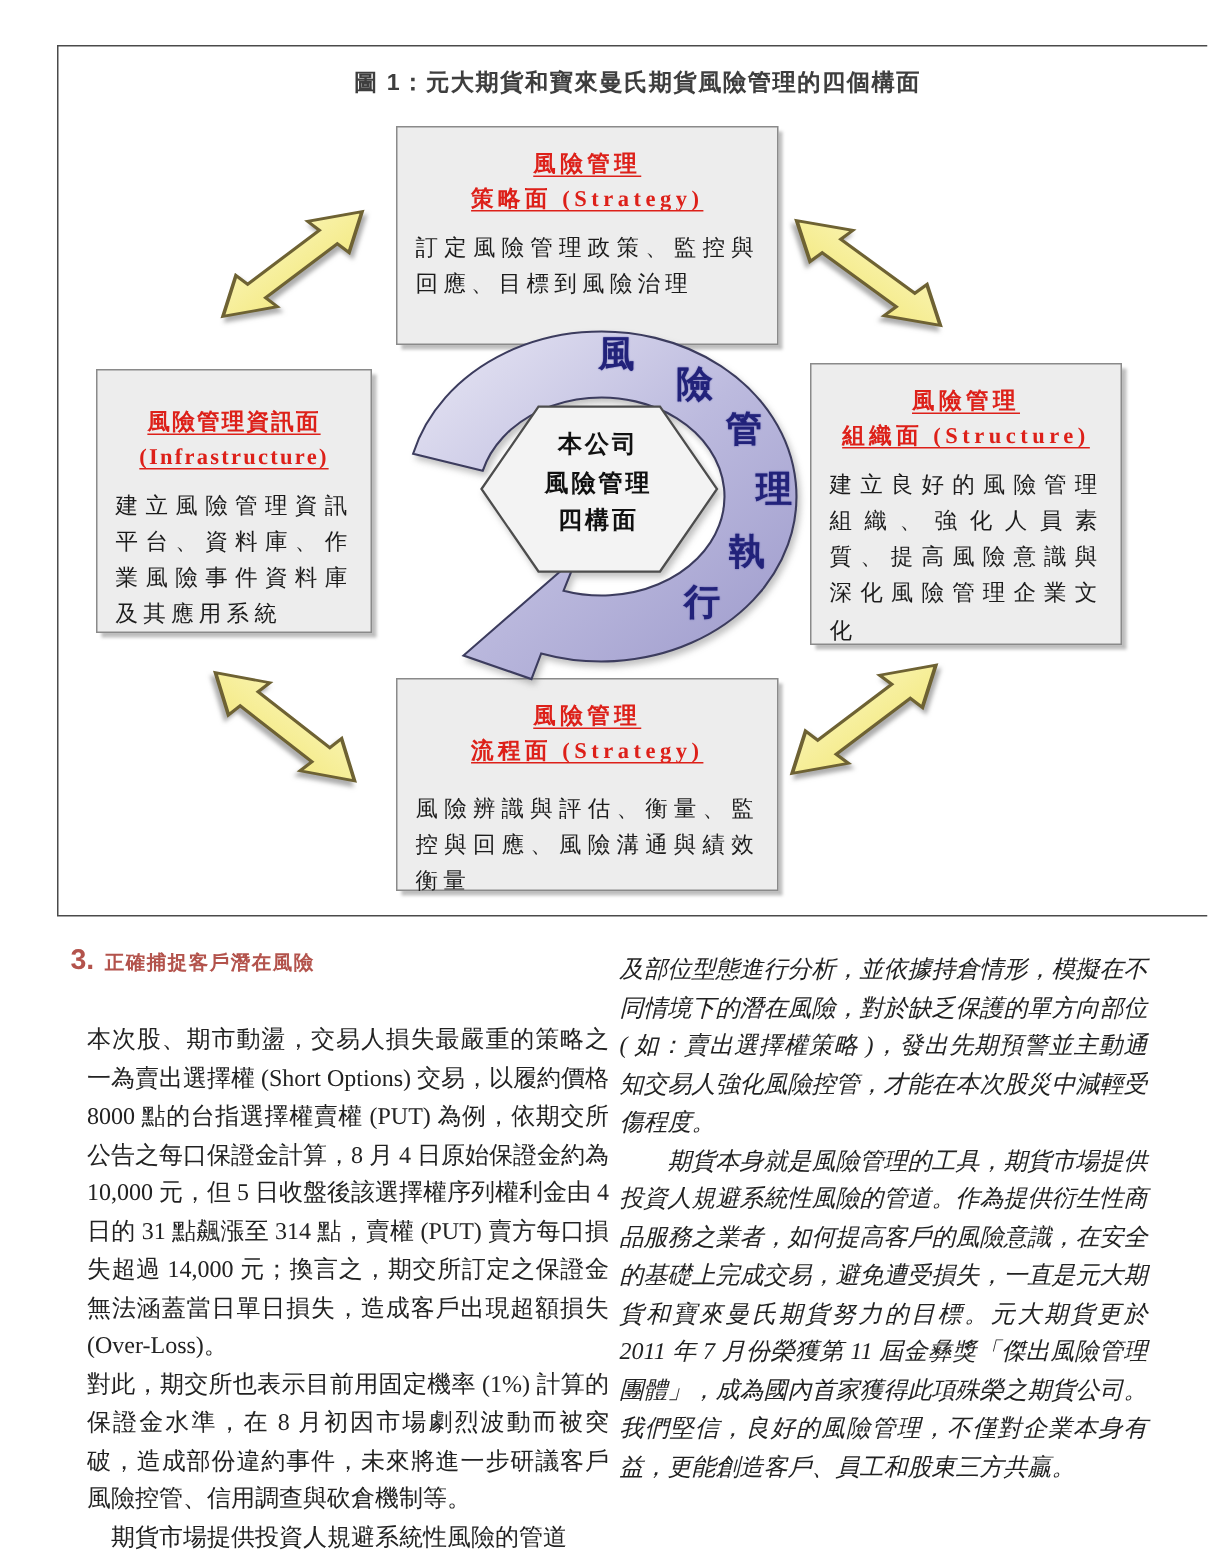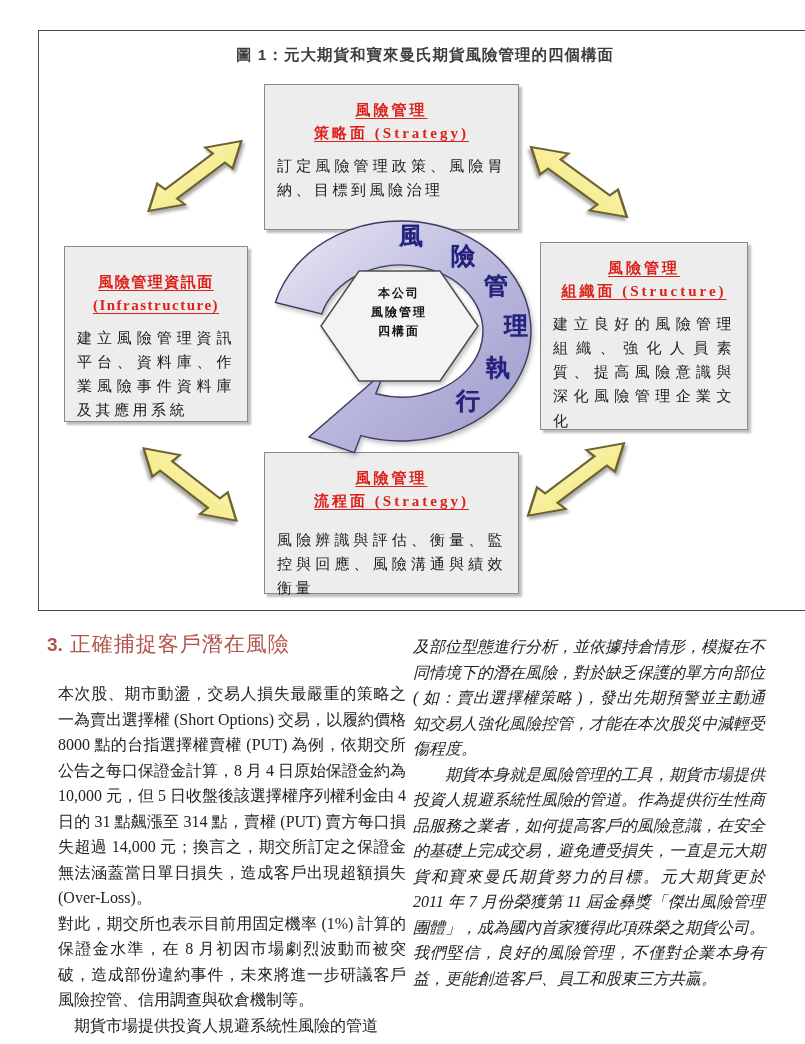--- a/index.html
+++ b/index.html
@@ -41,39 +41,39 @@
   .a-tl { left:95px;  top:99px;  width:122px; height:92px; }
   .a-tr { left:477px; top:105px; width:126px; height:92px; transform:scaleX(-1); }
   .a-bl { left:90px;  top:406px; width:122px; height:95px; transform:scaleX(-1); }
   .a-br { left:474px; top:401px; width:126px; height:95px; }
 
   
   .center-svg { position:absolute; left:180px; top:150px; width:380px; height:320px;
     filter:drop-shadow(2px 3px 2px rgba(100,100,100,.4)); }
   .hex-label {
     position:absolute; left:280px; top:253px; width:160px;
-    text-align:center; font-weight:bold; font-size:12px; color:#111;
+    text-align:center; font-weight:bold; font-size:16px; color:#111;
     line-height:1.6; letter-spacing:2px;
   }
   .ring-char {
     position:absolute; transform:translate(-50%,-50%);
     font-weight:bold; font-size:24px; color:#22227a; text-shadow:0 0 1px #44449a;
   }
   .rc0 { left:372px; top:205px; } .rc1 { left:424px; top:225px; }
   .rc2 { left:457px; top:255px; } .rc3 { left:477px; top:295px; }
   .rc4 { left:459px; top:337px; } .rc5 { left:429px; top:370px; }
 
   
   .sec-heading {
     position:absolute; left:47px; top:630px;
     font-family:"Liberation Sans","DejaVu Sans",sans-serif;
     color:#b3534c; display:flex; align-items:baseline; gap:7px;
   }
   .sec-heading .num  { font-size:19px; font-weight:bold; }
-  .sec-heading .txt  { font-size:21px; font-weight:normal; letter-spacing:1px; }
+  .sec-heading .txt  { font-size:13px; font-weight:bold; letter-spacing:1px; }
   .col { position:absolute; font-size:16px; color:#222; line-height:25.5px;
     text-align:justify; }
   .col p { text-align:justify; }
   .col-left  { left:58px;  top:681px; width:348px; }
   .col-right { left:413px; top:634px; width:352px;font-style:italic; }
   .indent-1 { text-indent:1em; }
   .indent-2 { text-indent:2em; }
 </style>
 </head>
 <body>
@@ -96,21 +96,21 @@
 <div class="page">
 
   <div class="figure">
     <div class="fig-title">圖 1：元大期貨和寶來曼氏期貨風險管理的四個構面</div>
 
     <div class="dbox box-top">
       <div class="bt">
         <div>風險管理</div>
         <div>策略面 (Strategy)</div>
       </div>
-      <div class="bb">訂定風險管理政策、風險胃納、目標到風險治理</div>
+      <div class="bb">訂定風險管理政策、監控與回應、目標到風險治理</div>
     </div>
 
     <div class="dbox box-left" style="padding-top:24px;">
       <div class="bt" style="letter-spacing:1.5px;">
         <div>風險管理資訊面</div>
         <div>(Infrastructure)</div>
       </div>
       <div class="bb">建立風險管理資訊平台、資料庫、作業風險事件資料庫及其應用系統</div>
     </div>
 

